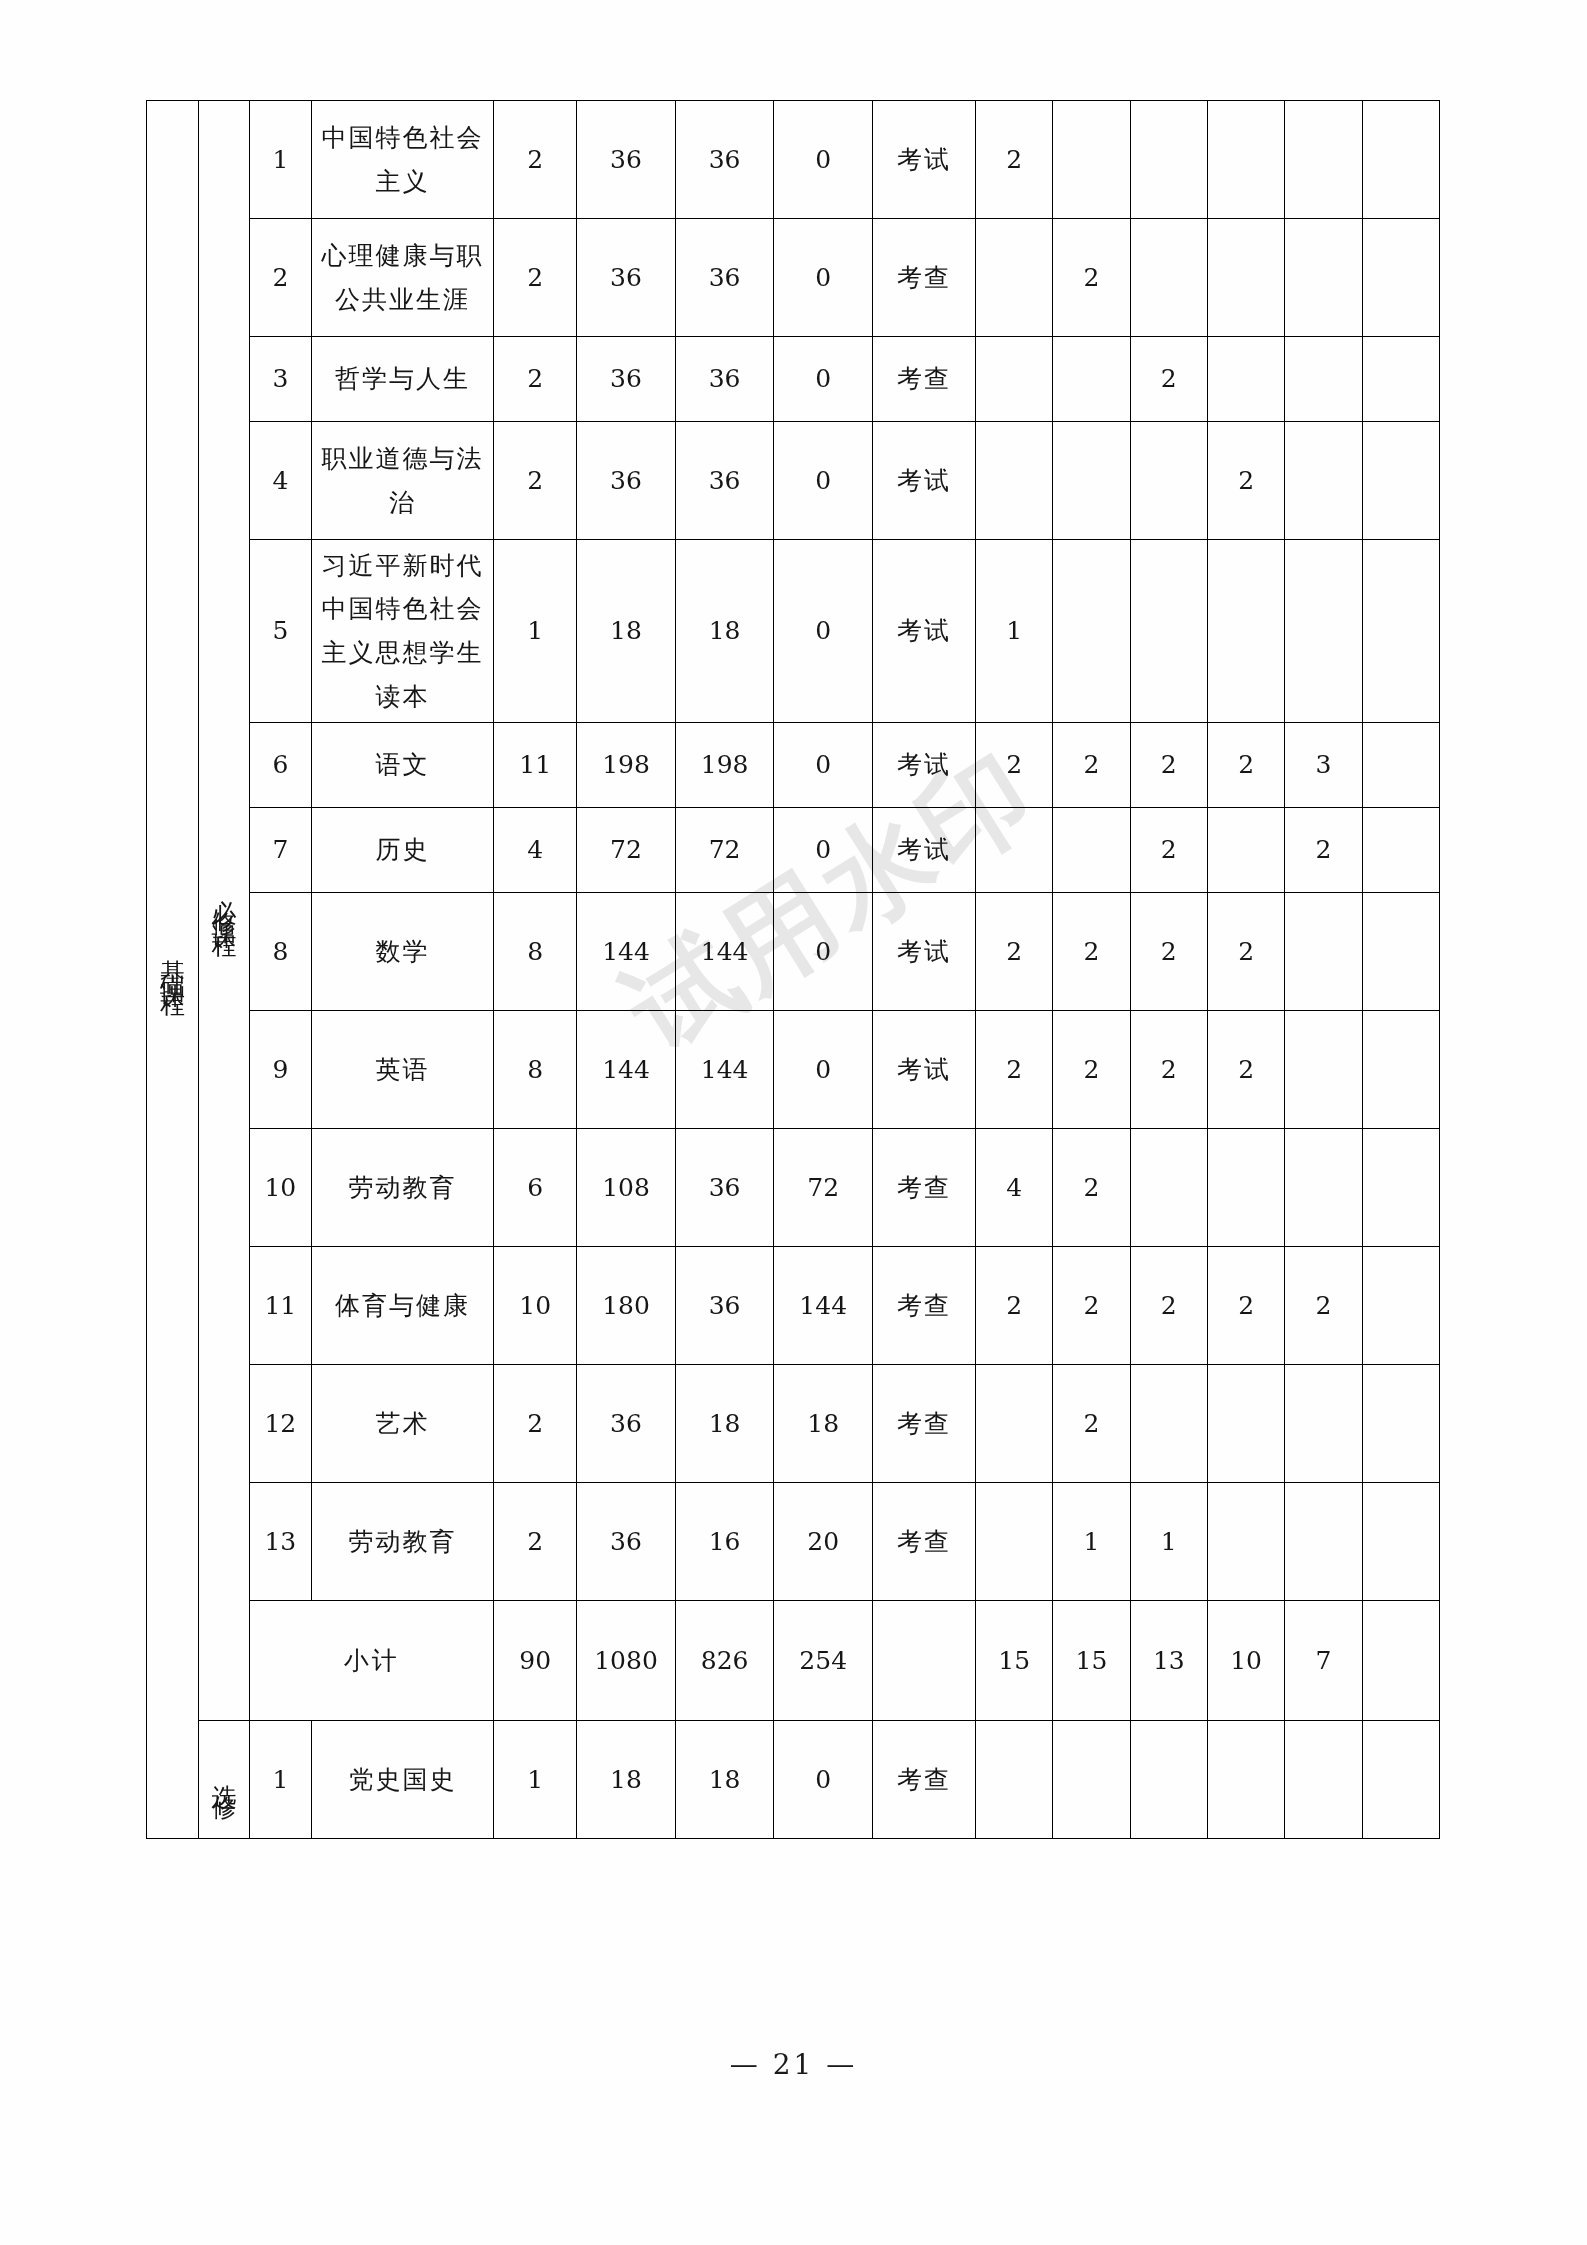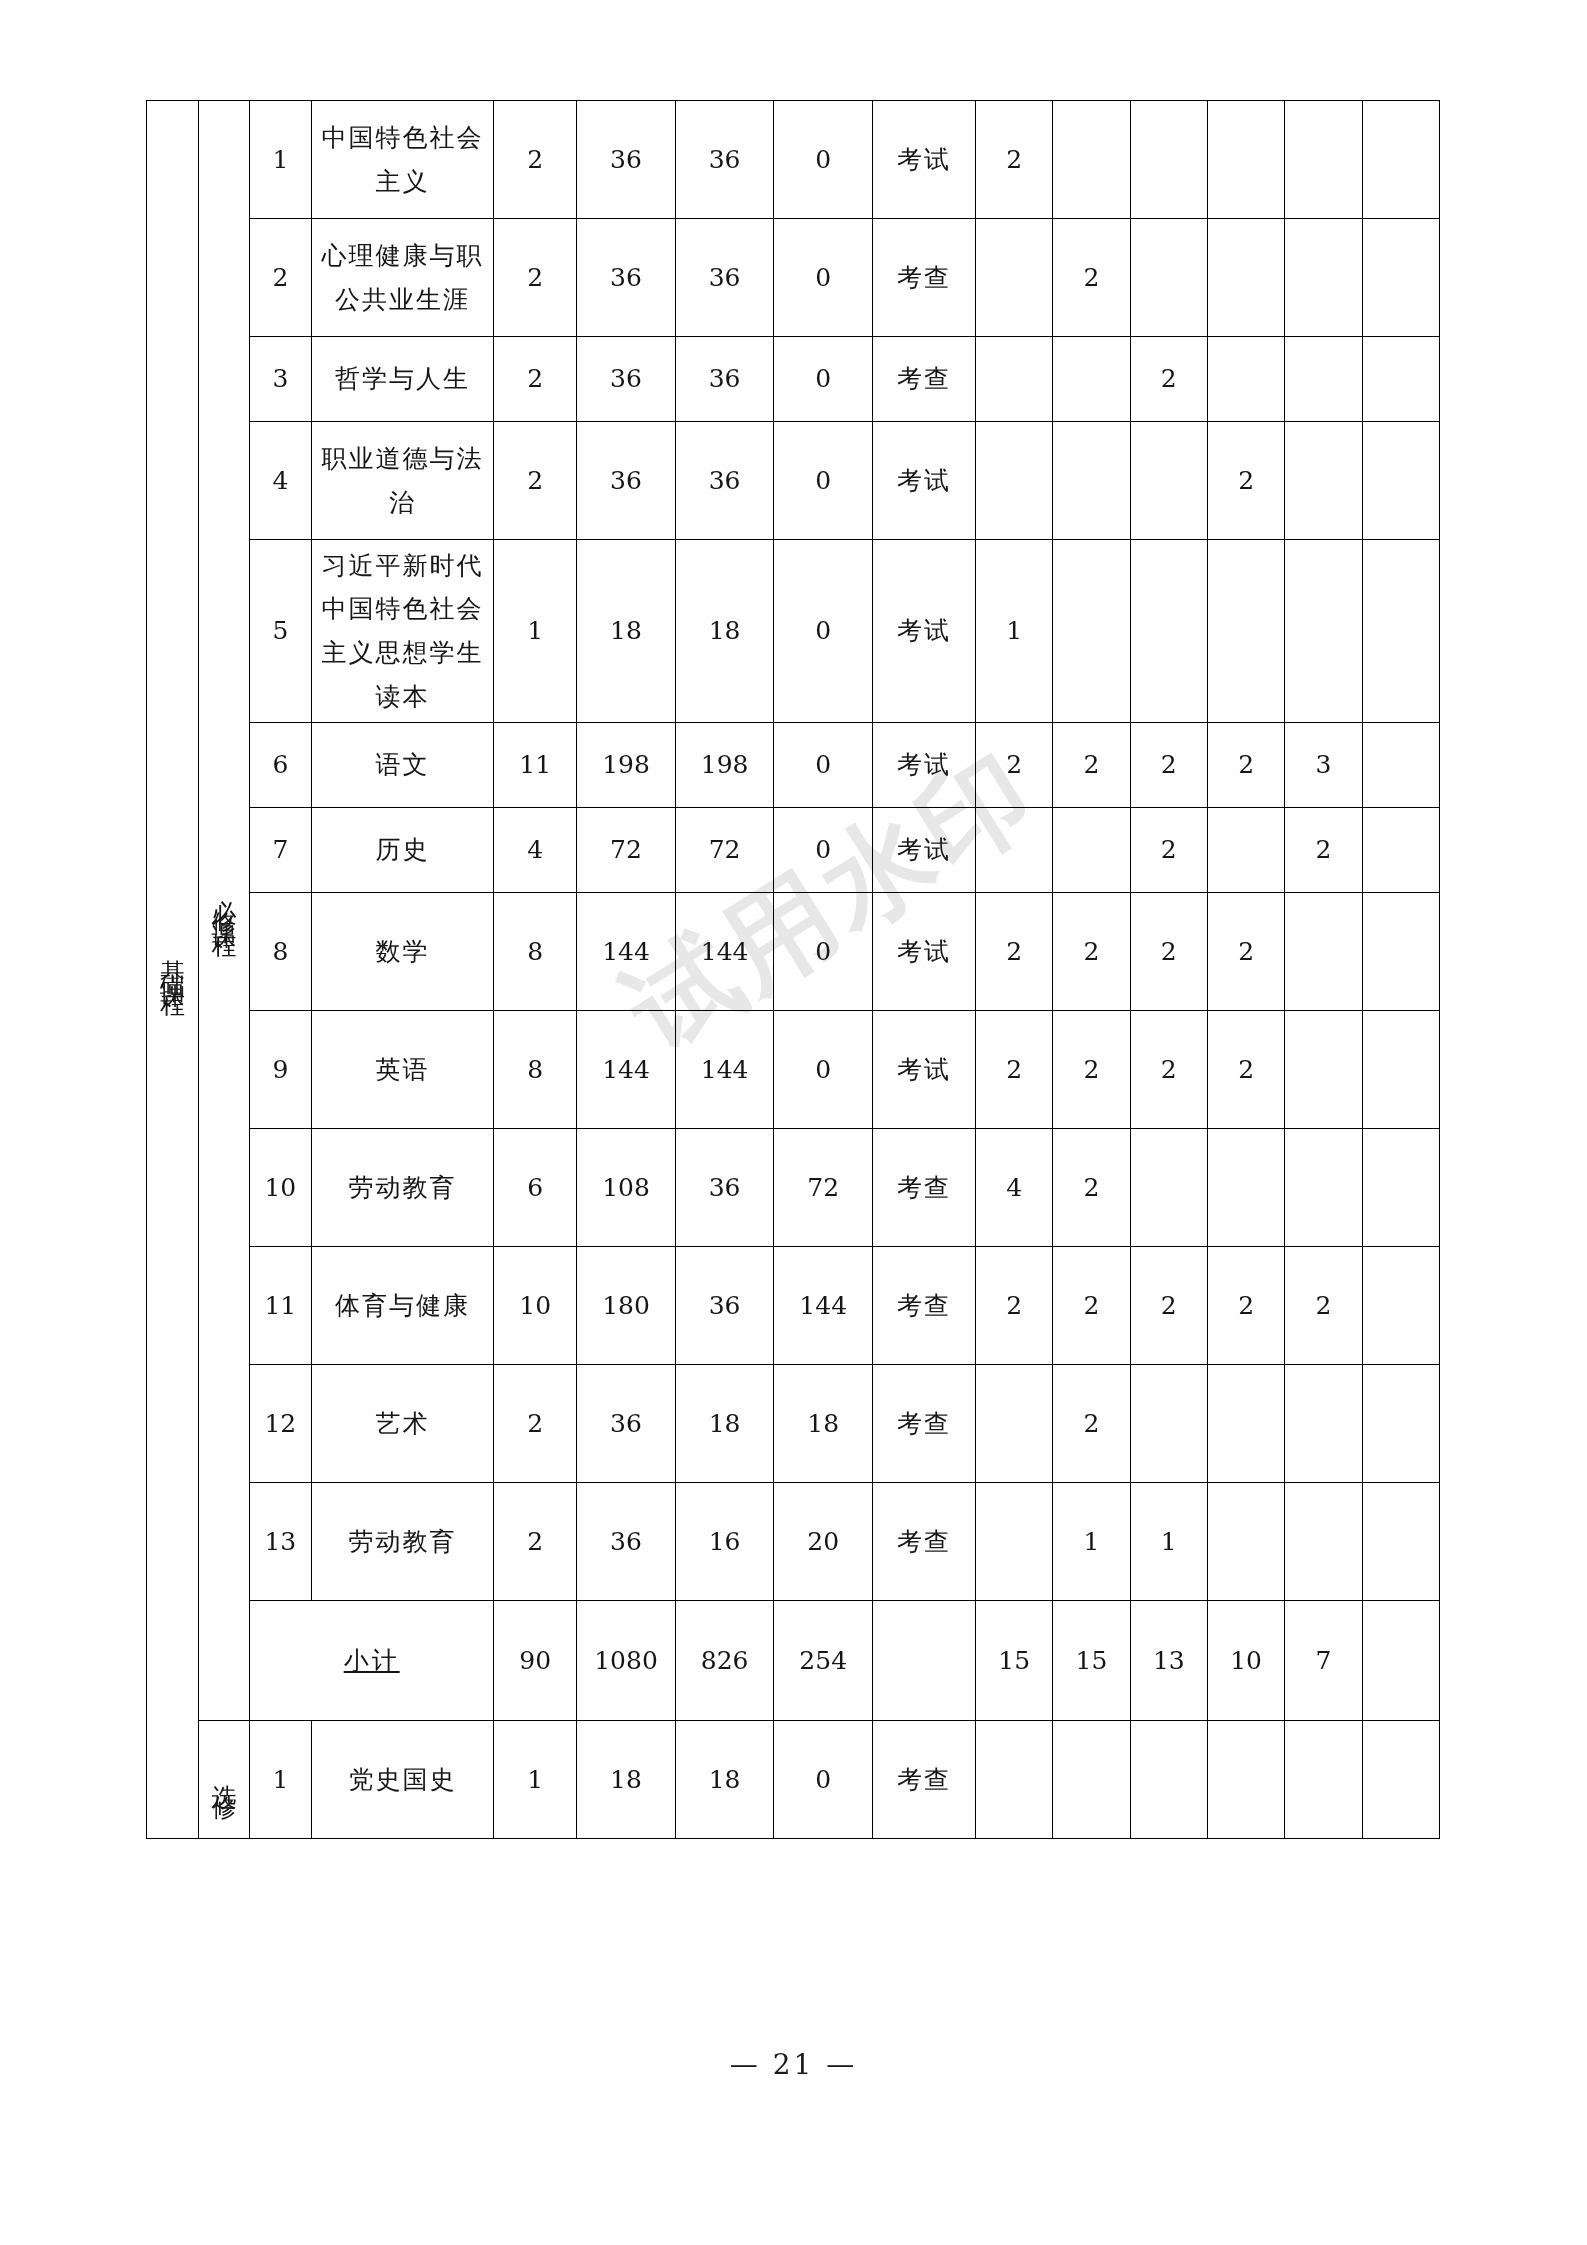--- a/index.html
+++ b/index.html
@@ -80,21 +80,20 @@
     display: inline-block;
     font-size: 25px;
   }
   td.vcell {
     padding: 0;
   }
   td.subtotal-label {
     text-align: left;
     padding-left: 26px;
     letter-spacing: 3px;
-    text-decoration: underline;
   }
 
   
   col.c-cat   { width: 46px; }
   col.c-type  { width: 46px; }
   col.c-no    { width: 55px; }
   col.c-name  { width: 163px; }
   col.c-credit{ width: 74px; }
   col.c-total { width: 88px; }
   col.c-theory{ width: 88px; }

